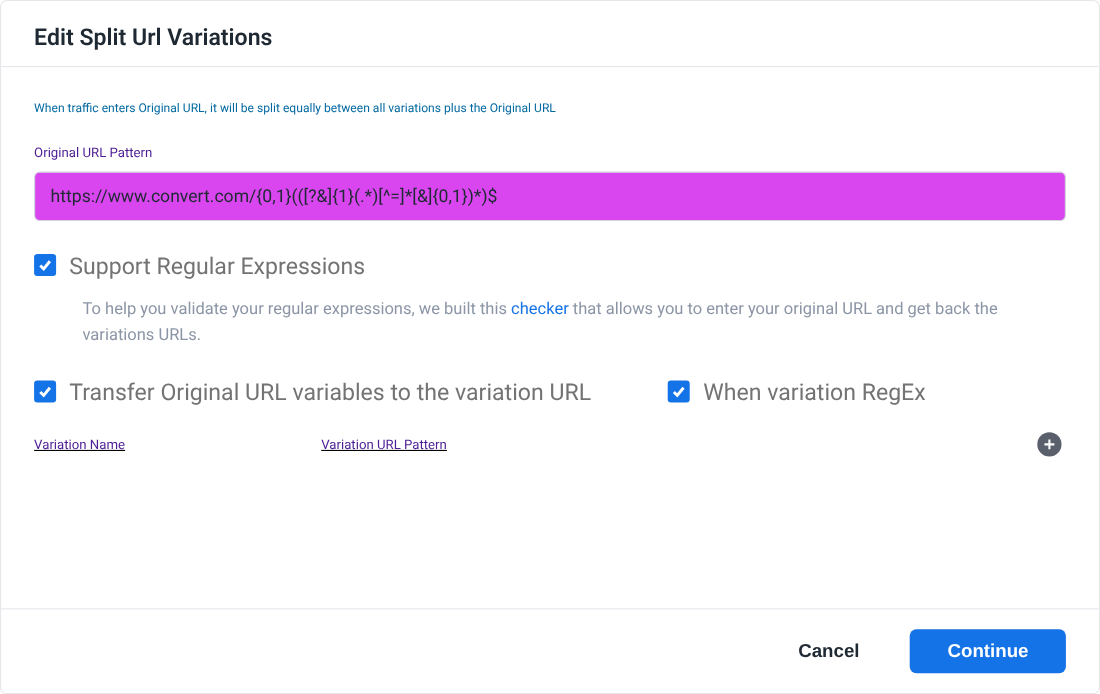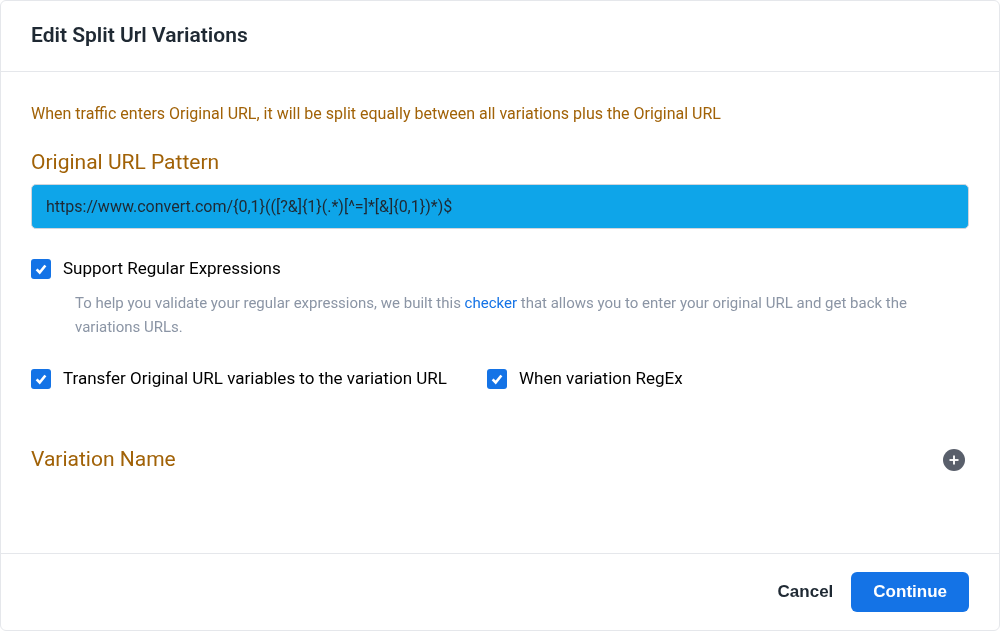--- a/index.html
+++ b/index.html
@@ -12,53 +12,53 @@
       background: #fff;
       width: 1000px;
       height: 631px;
       border: 1px solid #e5e7eb;
       border-radius: 6px;
       overflow: hidden;
       display: flex;
       flex-direction: column;
     }
     .header {
-      padding: 22px 30px 24px;
+      padding: 22px 30px 13px;
       border-bottom: 1px solid #e5e7eb;
     }
     .header h1 {
       font-size: 21px;
       font-weight: 600;
       color: #1f2933;
     }
     .content {
       padding: 30px 30px 30px;
       flex: 1;
       overflow-y: auto;
     }
     .description {
-      font-size: 16px;
-      color: #a16207;
+      font-size: 11px;
+      color: #0369a1;
       margin-bottom: 24px;
       line-height: 1.5;
     }
     .field-label {
-      font-size: 21px;
-      color: #a16207;
+      font-size: 12px;
+      color: #4c1d95;
       margin-bottom: 10px;
     }
     .text-input {
       width: 100%;
       padding: 12px 14px;
       border: 1px solid #d1d5db;
       border-radius: 5px;
       font-size: 16px;
       color: #1f2933;
       font-family: inherit;
-      background: #0ea5e9;
+      background: #d946ef;
     }
     .section-gap {
       margin-bottom: 28px;
     }
     .checkbox-row {
       display: flex;
       align-items: flex-start;
       gap: 12px;
       margin-bottom: 10px;
     }
@@ -75,48 +75,49 @@
       cursor: pointer;
     }
     .checkbox svg {
       width: 14px;
       height: 14px;
       stroke: #fff;
       stroke-width: 3;
       fill: none;
     }
     .checkbox-label {
-      font-size: 17px;
-      color: #000000;
+      font-size: 21px;
+      color: #737373;
       line-height: 1.4;
     }
     .helper-text {
       font-size: 15px;
       color: #8b95a5;
       line-height: 1.6;
       margin-left: 44px;
       margin-bottom: 28px;
     }
     .helper-text a {
       color: #1473e6;
       text-decoration: none;
     }
     .two-checkboxes {
       display: flex;
-      gap: 40px;
-      margin-bottom: 56px;
+      gap: 70px;
+      margin-bottom: 20px;
       align-items: center;
     }
     .two-checkboxes .checkbox-row {
       margin-bottom: 0;
     }
     .variation-row {
       display: flex;
       gap: 36px;
-      align-items: flex-end;
+      align-items: center;
+      text-decoration: underline;
     }
     .variation-name-col {
       width: 225px;
     }
     .variation-url-col {
       flex: 1;
     }
     .add-col {
       width: 30px;
       display: flex;
@@ -139,39 +140,39 @@
       height: 12px;
       stroke: #fff;
       stroke-width: 2.5;
     }
     .footer {
       border-top: 1px solid #e5e7eb;
       padding: 18px 30px;
       display: flex;
       justify-content: flex-end;
       align-items: center;
-      gap: 8px;
+      gap: 36px;
     }
     .btn-cancel {
       font-size: 17px;
       font-weight: 600;
       color: #1f2933;
       background: none;
       border: none;
       cursor: pointer;
       padding: 8px 10px;
     }
     .btn-primary {
       font-size: 17px;
       font-weight: 600;
       color: #fff;
       background: #1473e6;
       border: none;
       border-radius: 6px;
-      padding: 10px 22px;
+      padding: 10px 34px;
       cursor: pointer;
     }
   </style>
 </head>
 <body>
 
 <div class="header">
   <h1>Edit Split Url Variations</h1>
 </div>
 
@@ -212,20 +213,21 @@
       </div>
       <span class="checkbox-label">When variation RegEx</span>
     </div>
   </div>
 
   <div class="variation-row">
     <div class="variation-name-col">
       <div class="field-label">Variation Name</div>
     </div>
     <div class="variation-url-col">
+      <div class="field-label">Variation URL Pattern</div>
     </div>
     <div class="add-col">
       <div class="add-btn">
         <svg viewBox="0 0 16 16">
             <line x1="8" y1="2" x2="8" y2="14"></line>
             <line x1="2" y1="8" x2="14" y2="8"></line>
           </svg>
       </div>
     </div>
   </div>

